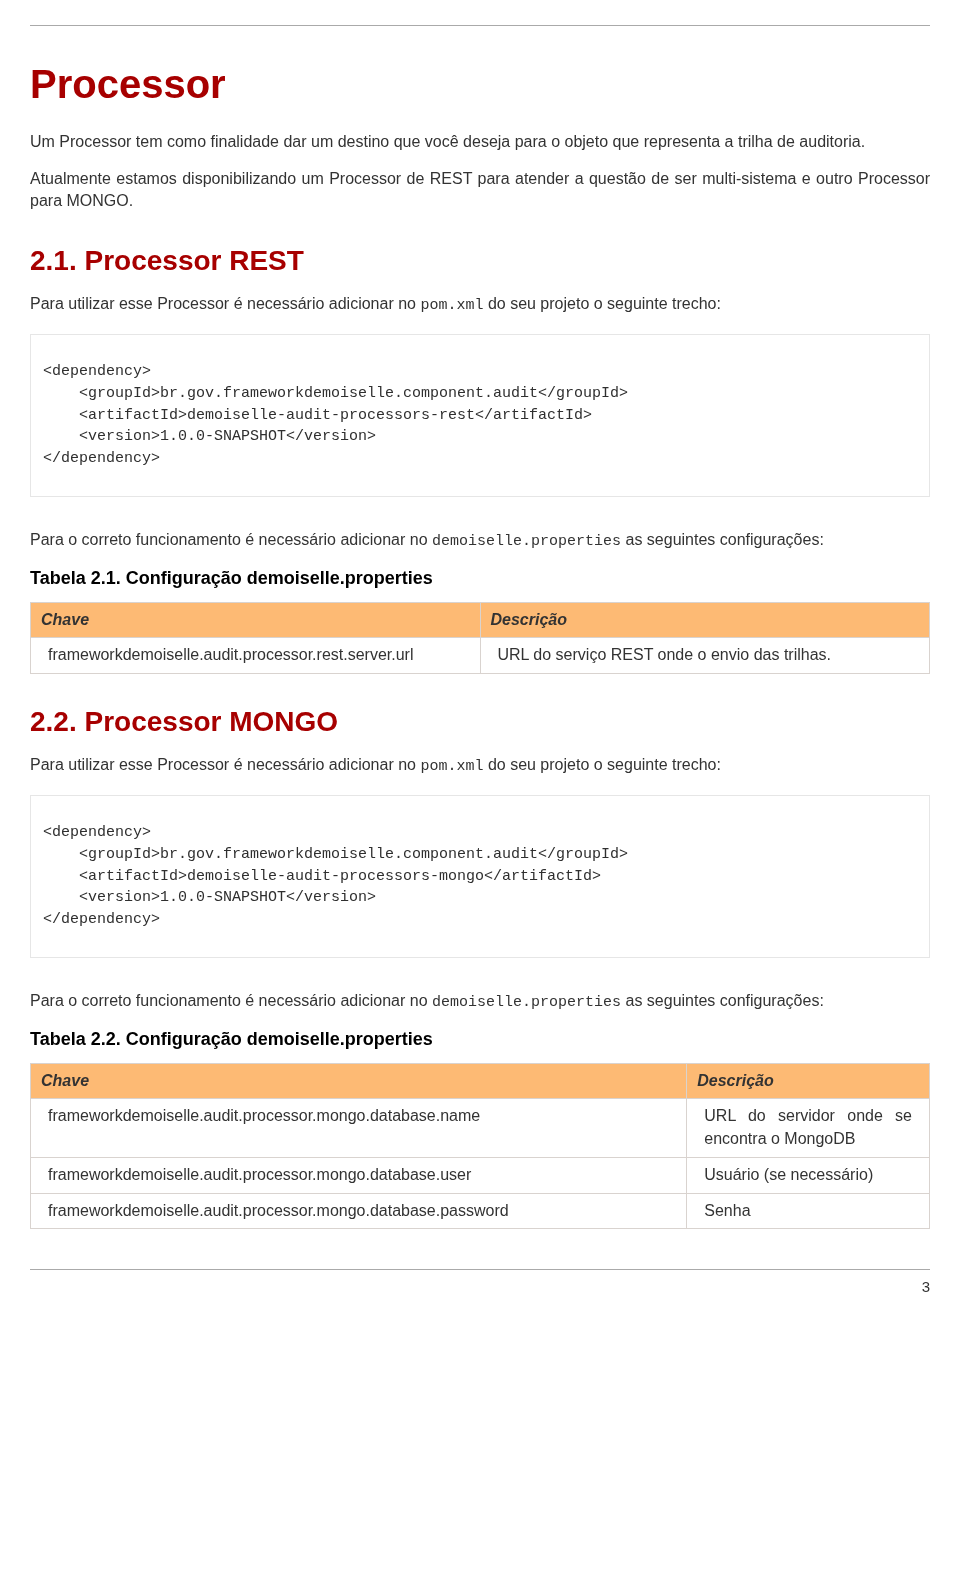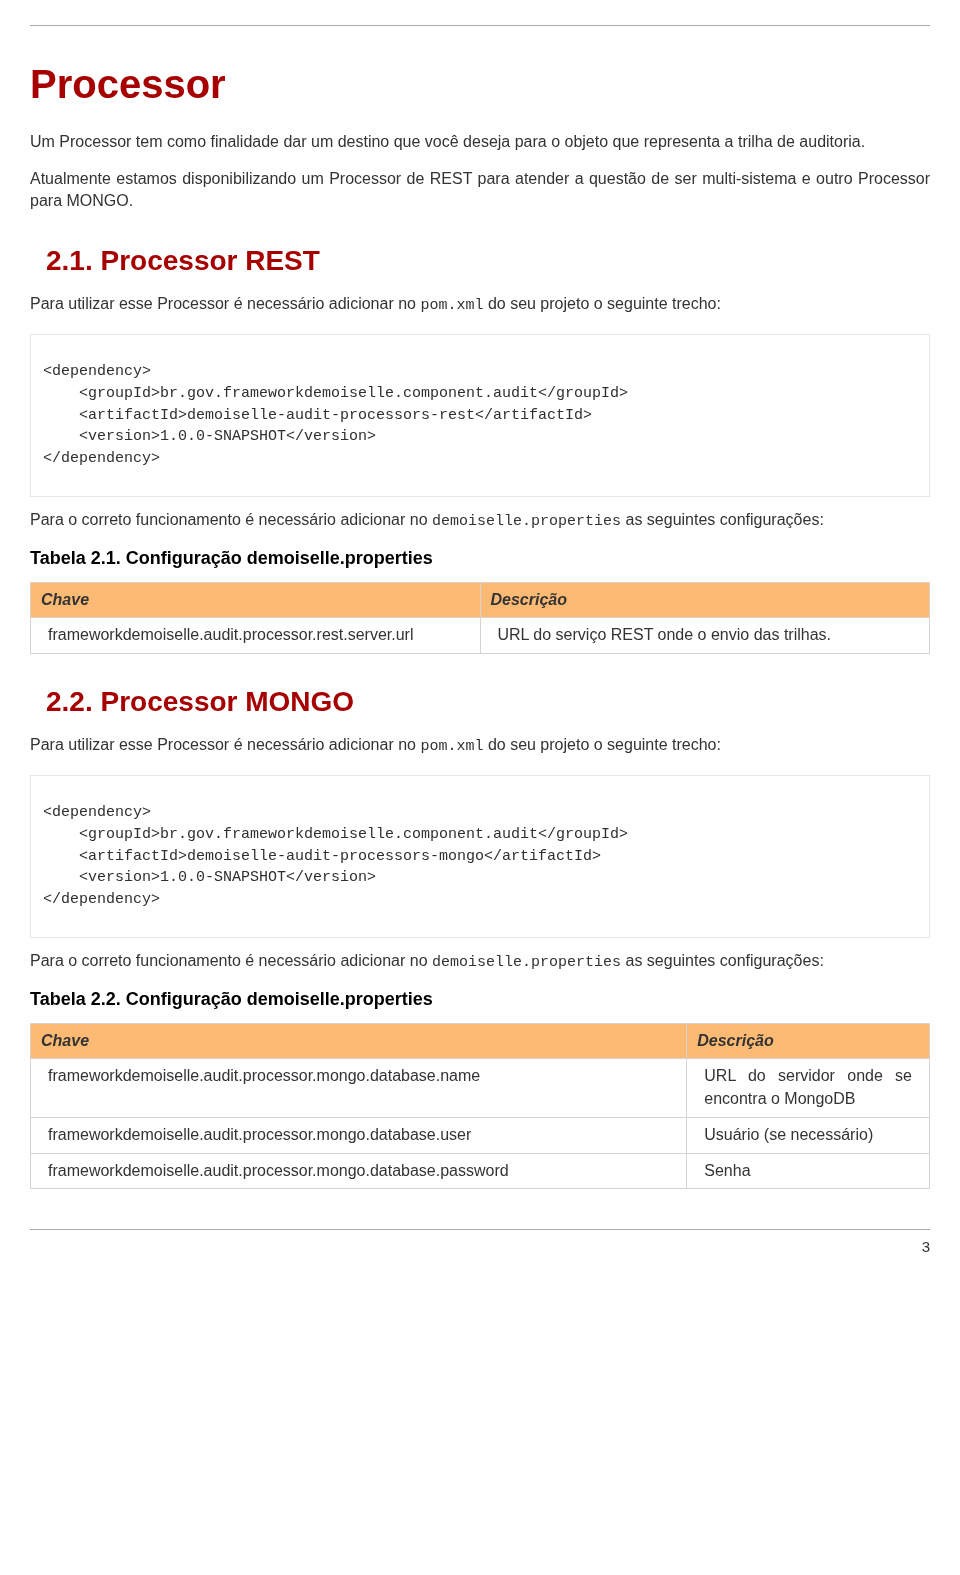--- a/index.html
+++ b/index.html
@@ -26,40 +26,40 @@
   h1.chapter-title {
     color: #a70000;
     font-size: 40px;
     font-weight: 700;
     margin: 10px 0 18px 0;
   }
   h2.section-title {
     color: #a70000;
     font-size: 28px;
     font-weight: 700;
-    margin: 28px 0 12px 16px;
+    margin: 28px 0 12px 0;
   }
   h3.table-title {
     color: #000;
     font-size: 18px;
     font-weight: 700;
     margin: 8px 0 10px 0;
   }
   p {
     margin: 10px 0 14px 0;
     text-align: justify;
   }
   code, .mono {
     font-family: "Courier New", Courier, monospace;
     font-size: 15px;
   }
   .code-block {
     border: 1px solid #e6e6e6;
     padding: 26px 12px 26px 12px;
-    margin: 18px 0 12px 0;
+    margin: 18px 0 32px 0;
     font-family: "Courier New", Courier, monospace;
     font-size: 15px;
     line-height: 1.45;
     white-space: pre;
     color: #2F2F2F;
   }
   .cb-tag { color: #2F2F2F; }
   .cb-val { color: #2F2F2F; }
   table.cfg {
     border-collapse: collapse;

